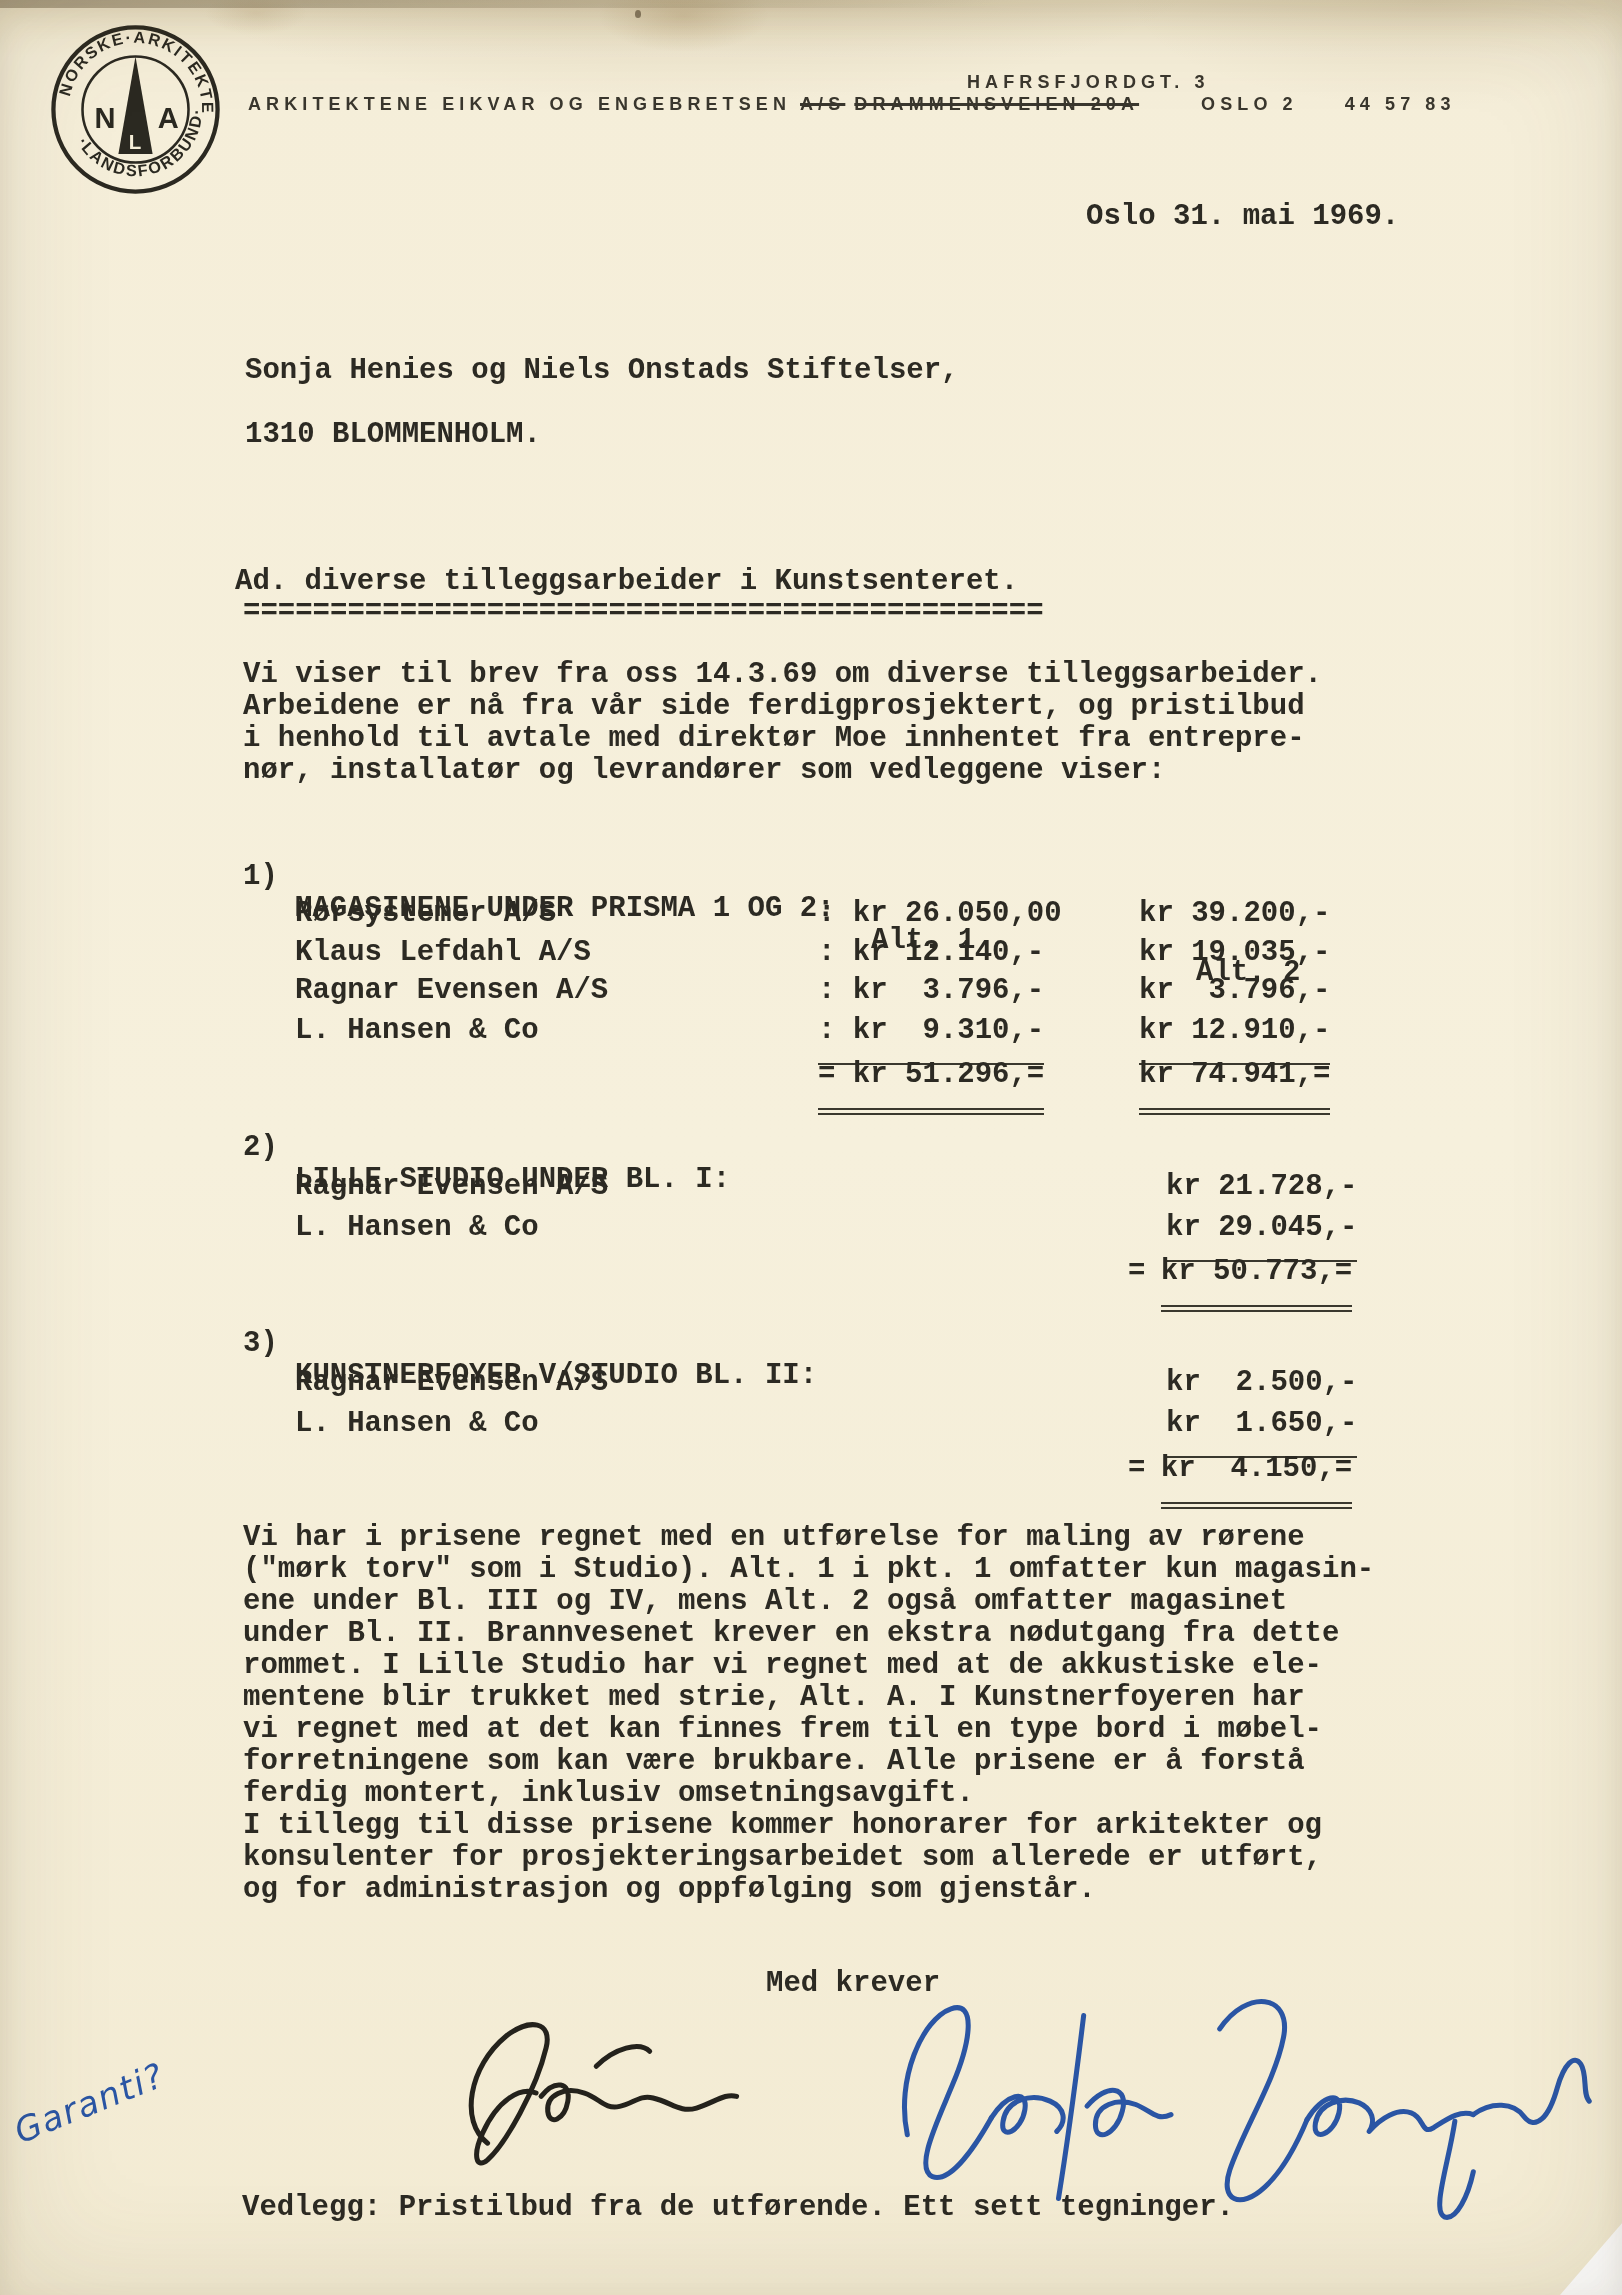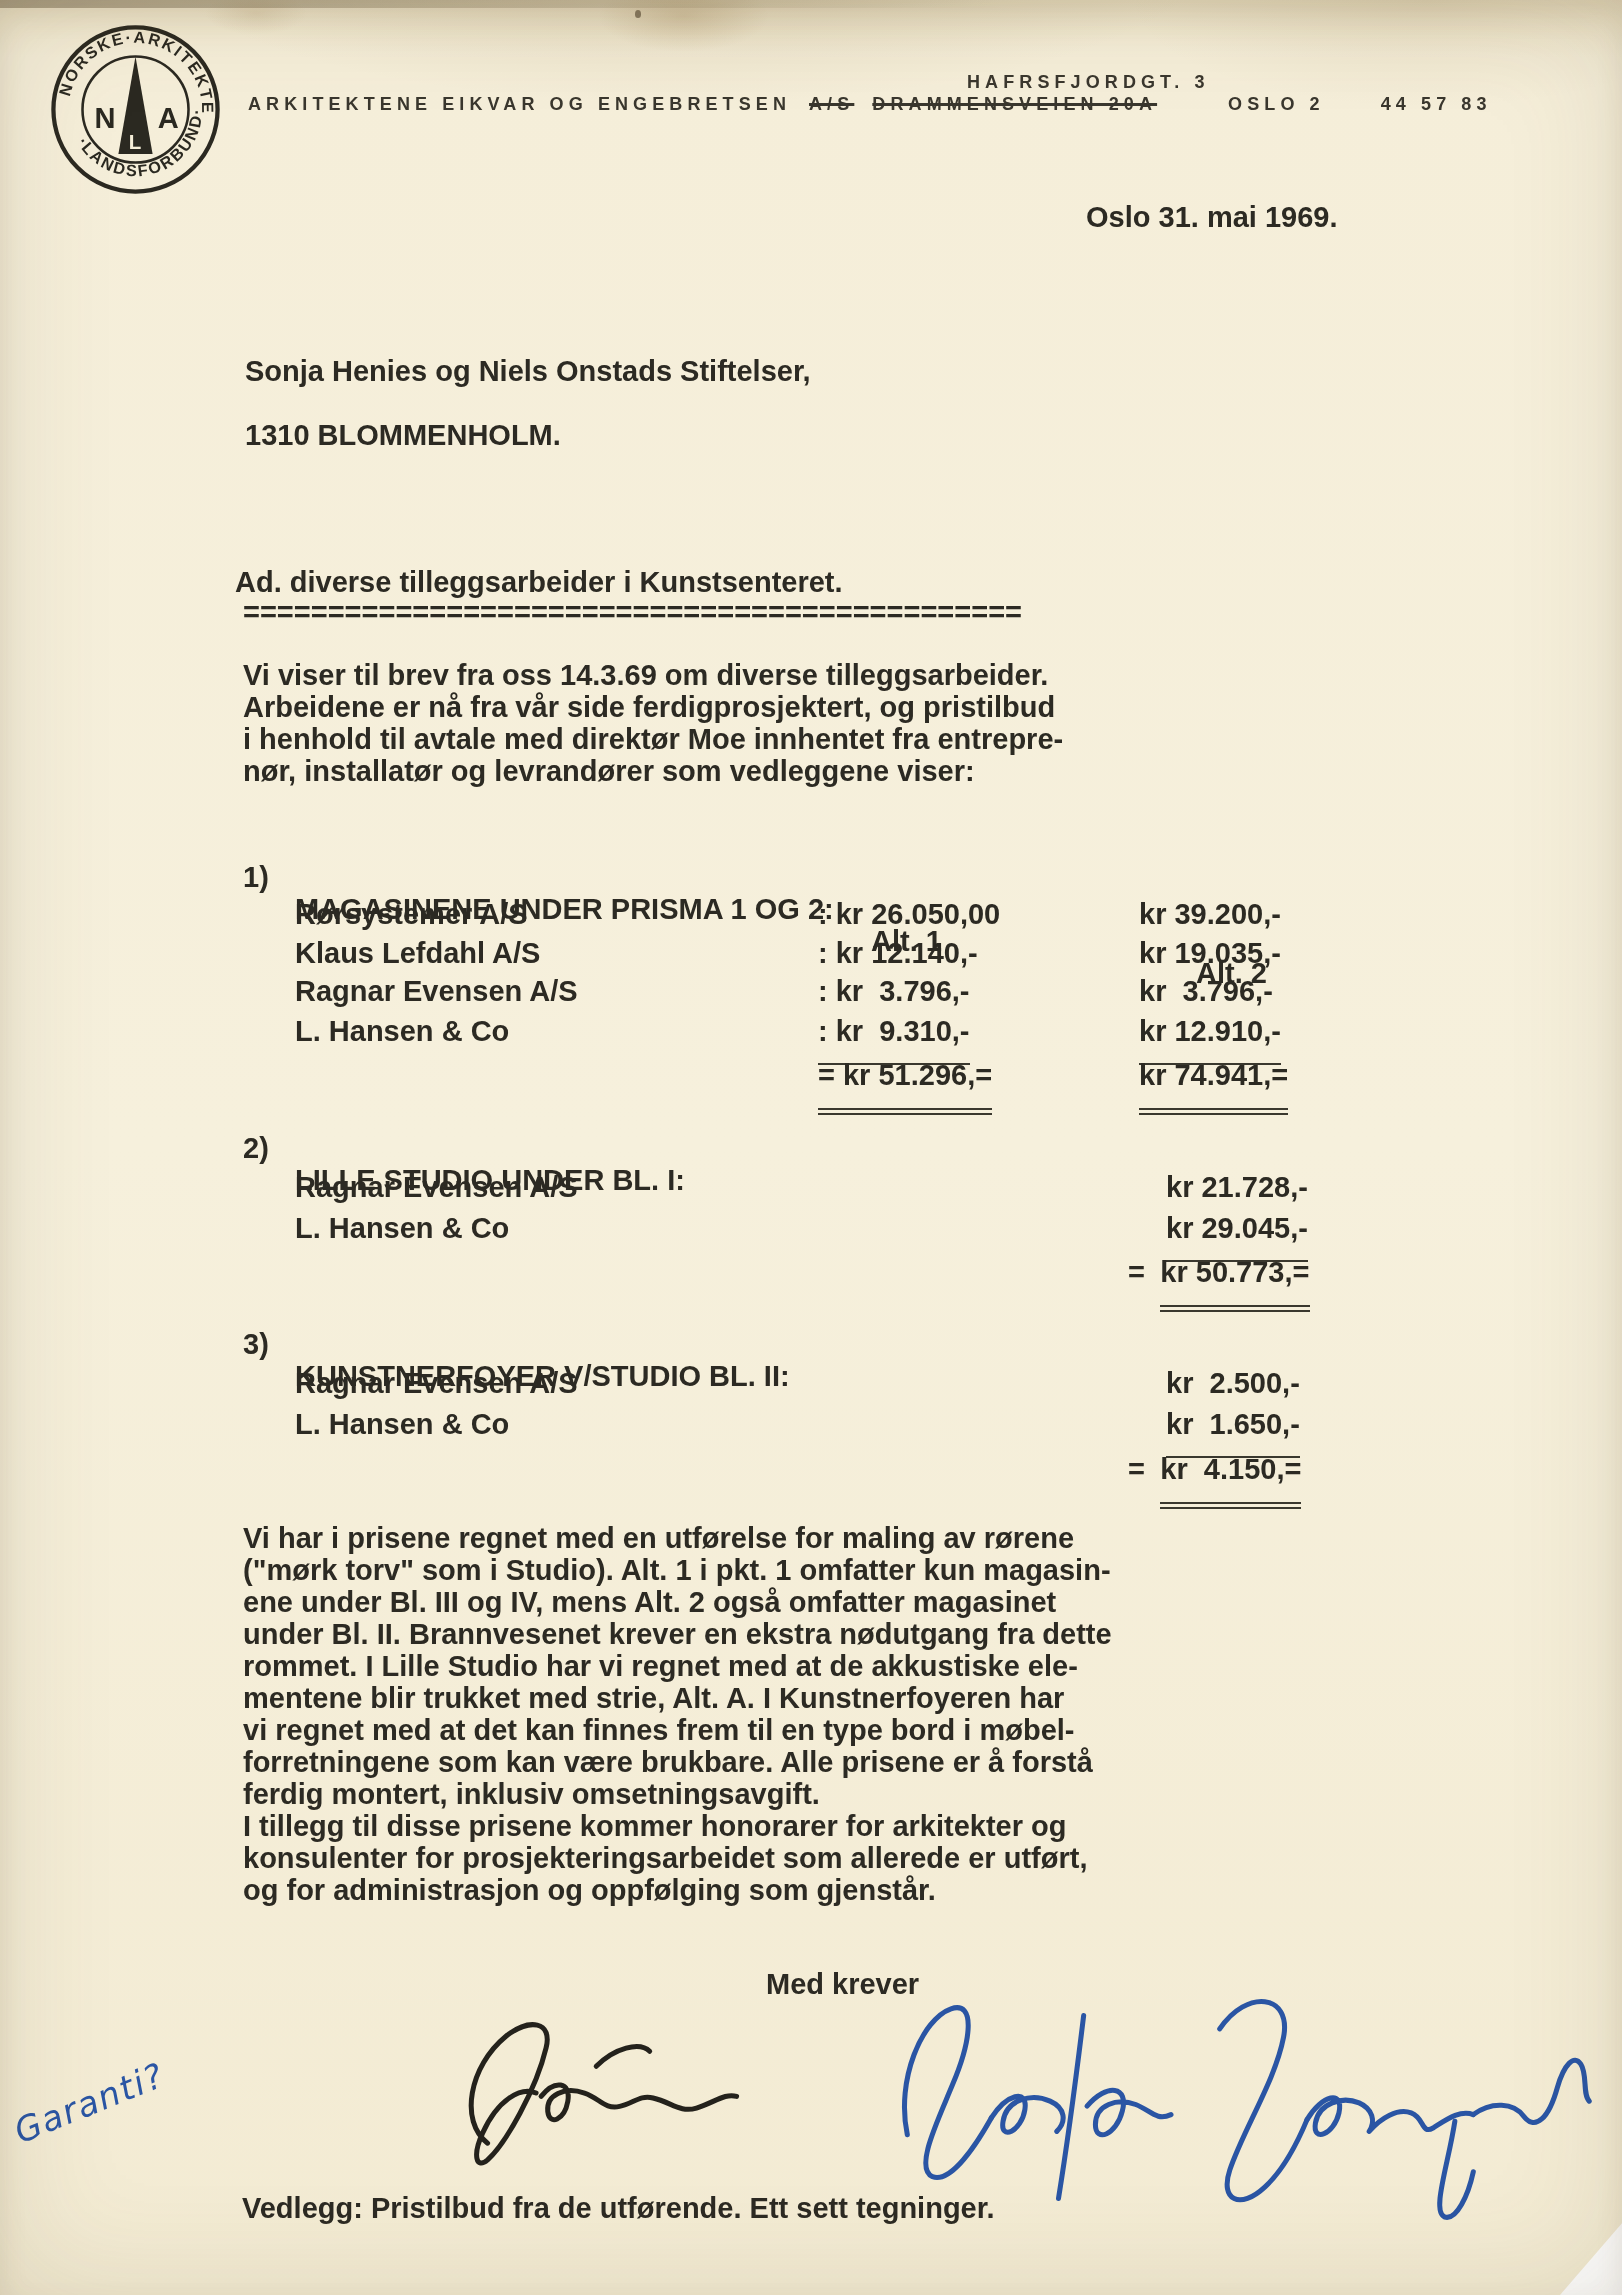--- a/index.html
+++ b/index.html
@@ -16,21 +16,21 @@
       radial-gradient(427px 154px at 88% 0px, rgba(140,112,62,.10), transparent 70%),
       linear-gradient(180deg, #eee4c8 0%, #f5eed9 2.5%, #f6f0dc 50%, #f3ebd3 100%);
     color: #2c2a23;
   }
   .paper::after {
     content: ''; position: absolute; inset: 0; pointer-events: none;
     box-shadow: inset 0 0 120px rgba(95,78,40,.14), inset 0 13.7px 29px rgba(95,78,40,.12);
   }
   .abs { position: absolute; }
   .mono {
-    font-family: Liberation Sans, sans-serif;
+    font-family: Liberation Mono, monospace;
     font-size: 29px; line-height: 32px; font-weight: bold;
     white-space: pre; color: #2c2a23;
   }
   pre.mono { margin: 0; }
   .lh {
     font-family: "Liberation Sans", sans-serif;
     font-size: 18px; font-weight: bold; letter-spacing: 5.1px;
     color: #3a372e; white-space: nowrap;
   }
   .strike { text-decoration: line-through; text-decoration-thickness: 2.6px; }
@@ -81,21 +81,21 @@
       <textPath href="#arcBot" startOffset="16%">·LANDSFORBUND·</textPath>
     </text>
     <polygon points="100,38 80,152 120,152" fill="#2b2921"></polygon>
     <text x="52" y="122" font-family="Liberation Sans, sans-serif" font-size="34" font-weight="bold" fill="#2b2921">N</text>
     <text x="126" y="122" font-family="Liberation Sans, sans-serif" font-size="34" font-weight="bold" fill="#2b2921">A</text>
     <text x="92" y="146" font-family="Liberation Sans, sans-serif" font-size="24" font-weight="bold" fill="#f5eed8">L</text>
   </svg>
 
   <div class="abs lh" style="left:967px; top:72px;">HAFRSFJORDGT. 3</div>
 
-  <div class="abs" style="left:248px; top:94px; display:flex; gap:18px; align-items:baseline;">
+  <div class="abs" style="left:248px; top:94px; display:flex; gap:9px; align-items:baseline;">
     <span class="lh">ARKITEKTENE EIKVAR OG ENGEBRETSEN</span>
     <span class="lh strike">A/S</span>
     <span class="lh strike">DRAMMENSVEIEN 20A</span>
     <span class="lh" style="margin-left:53px;">OSLO 2</span>
     <span class="lh" style="margin-left:38px;">44 57 83</span>
   </div>
 
   <div class="abs mono" style="left:1086px; top:201px;">Oslo 31. mai 1969.</div>
 
   <div class="abs mono" style="left:245px; top:355px;">Sonja Henies og Niels Onstads Stiftelser,</div>

